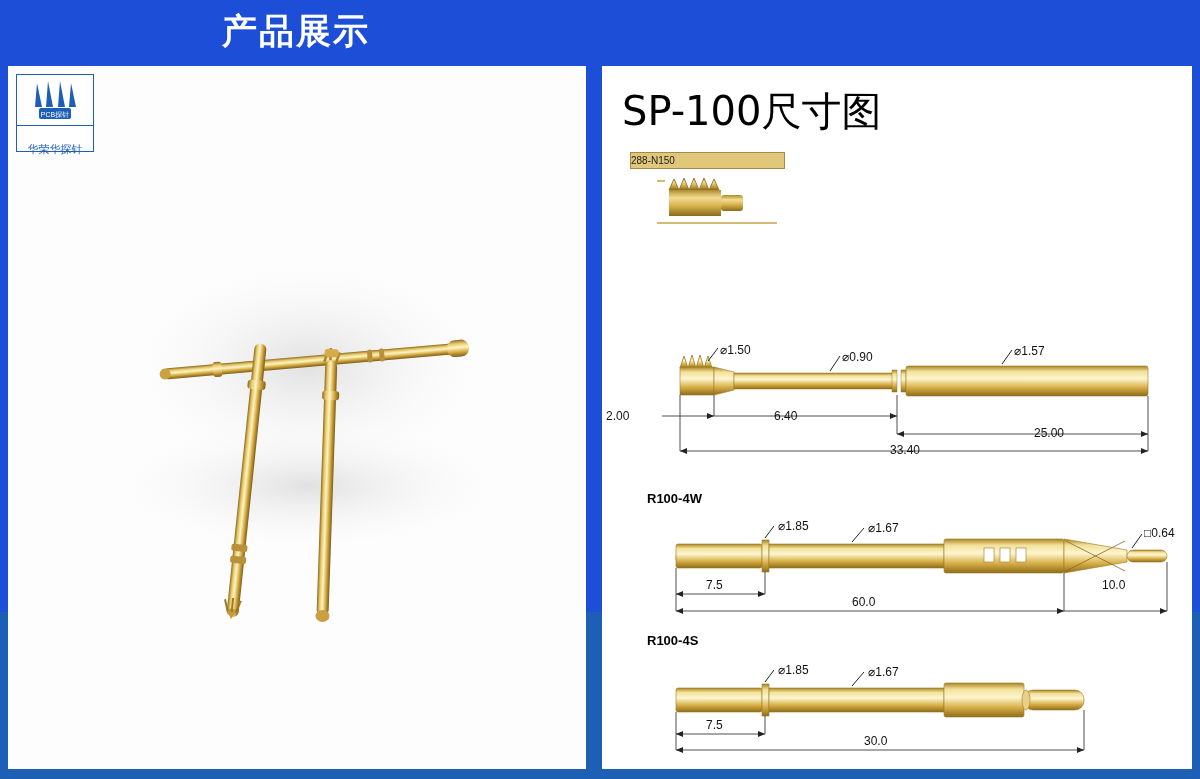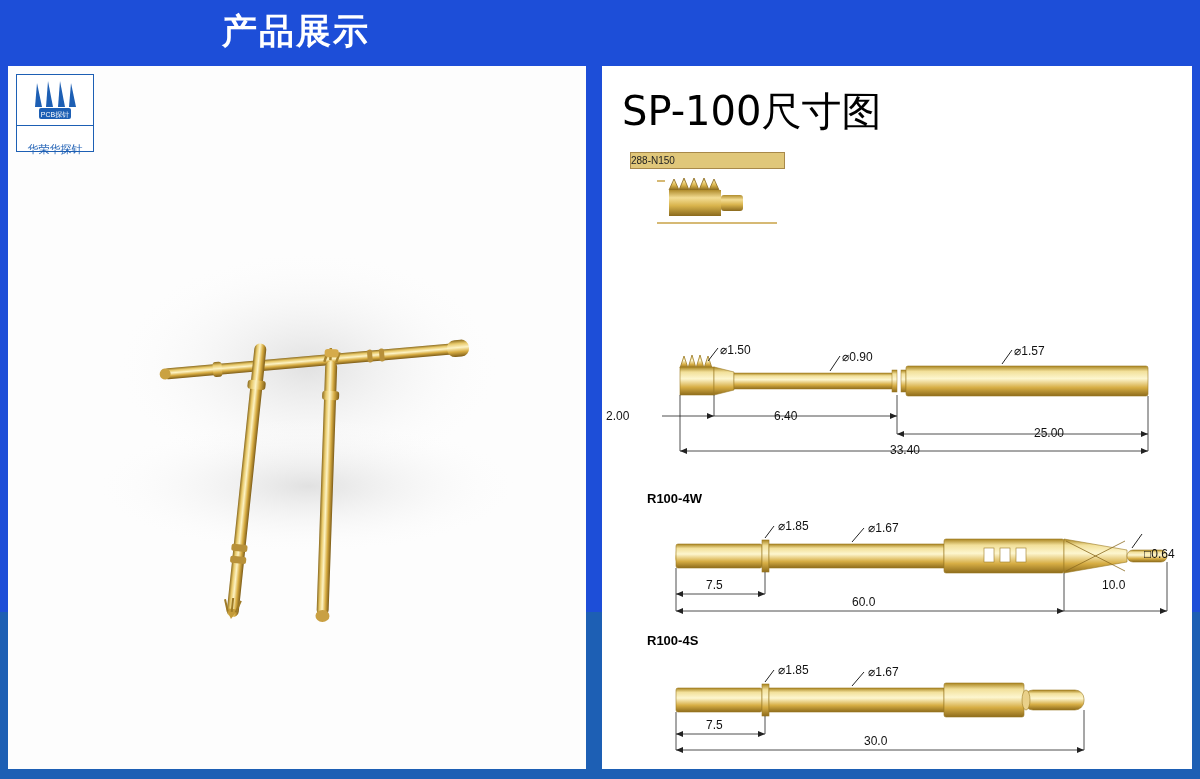--- a/index.html
+++ b/index.html
@@ -330,21 +330,21 @@
         <line x1="74" y1="105" x2="462" y2="105" stroke="#222" stroke-width="0.8"></line>
         <path d="M74 105 l7 -3 l0 6 z" fill="#222"></path>
         <path d="M462 105 l-7 -3 l0 6 z" fill="#222"></path>
 
         <line x1="462" y1="105" x2="565" y2="105" stroke="#222" stroke-width="0.8"></line>
         <path d="M565 105 l-7 -3 l0 6 z" fill="#222"></path>
       </svg>
 
       <div class="dim-label" style="left:176px; top:453px;">⌀1.85</div>
       <div class="dim-label" style="left:266px; top:455px;">⌀1.67</div>
-      <div class="dim-label" style="left:542px; top:460px;margin-top:21px;">□0.64</div>
+      <div class="dim-label" style="left:542px; top:460px;">□0.64</div>
       <div class="dim-label" style="left:104px; top:512px;">7.5</div>
       <div class="dim-label" style="left:250px; top:529px;">60.0</div>
       <div class="dim-label" style="left:500px; top:512px;">10.0</div>
 
       <div class="series-label" style="left:45px; top:567px;">R100-4S</div>
 
       <svg style="position:absolute; left:0px; top:582px;" width="590" height="115" viewBox="0 0 590 115">
         <defs>
           <linearGradient id="pinG3" x1="0" y1="0" x2="0" y2="1">
             <stop offset="0%" stop-color="#a9841f"></stop>

